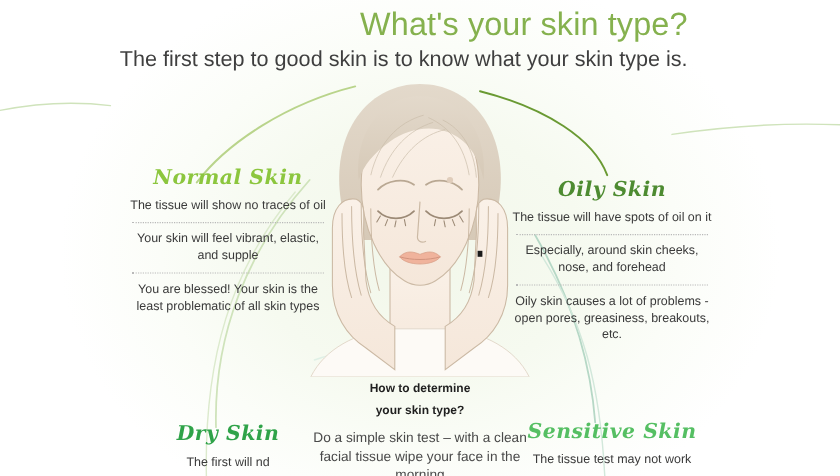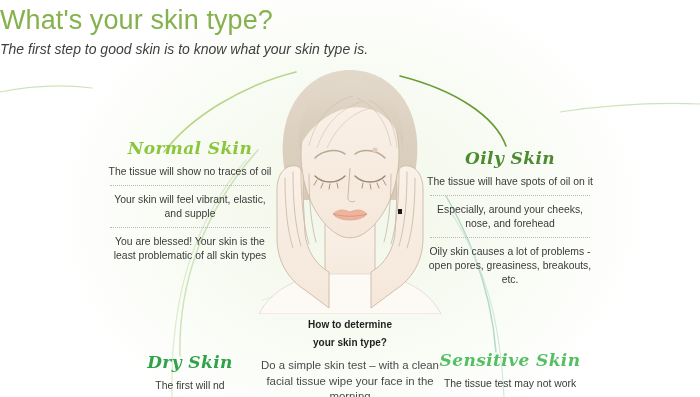--- a/index.html
+++ b/index.html
@@ -30,35 +30,34 @@
     width: 700px; height: 397px;
     pointer-events: none;
   }
 
   
   .header {
     position: absolute;
     left: 0;
     top: 4px;
     width: 573px;
-    text-align: left;
+    text-align: right;
   }
   .main-title {
     font-size: 27px;
     line-height: 32px;
     color: #85b14e;
     font-weight: 400;
     letter-spacing: 0.1px;
   }
   .subtitle {
-    font-size: 14px;
+    font-size: 18px;
     line-height: 18px;
     color: #3f3f3f;
     margin-top: 4px;
-    font-style: italic;
   }
 
   
   .panel {
     position: absolute;
     width: 172px;
     text-align: center;
   }
   .panel-normal   { left: 104px; top: 138px; }
   .panel-oily     { left: 424px; top: 148px; }
@@ -236,21 +235,21 @@
     <div class="divider"></div>
     <div class="panel-para">Your skin will feel vibrant, elastic, and supple</div>
     <div class="divider"></div>
     <div class="panel-para">You are blessed! Your skin is the least problematic of all skin types</div>
   </div>
 
   <div class="panel panel-oily">
     <div class="panel-heading h-oily">Oily Skin</div>
     <div class="panel-para">The tissue will have spots of oil on it</div>
     <div class="divider"></div>
-    <div class="panel-para">Especially, around your cheeks, nose, and forehead</div>
+    <div class="panel-para">Especially, around skin cheeks, nose, and forehead</div>
     <div class="divider"></div>
     <div class="panel-para">Oily skin causes a lot of problems - open pores, greasiness, breakouts, etc.</div>
   </div>
 
   <div class="panel panel-dry">
     <div class="panel-heading h-dry">Dry Skin</div>
     <div class="panel-para">The first will nd</div>
   </div>
 
   <div class="panel panel-sensitive">

